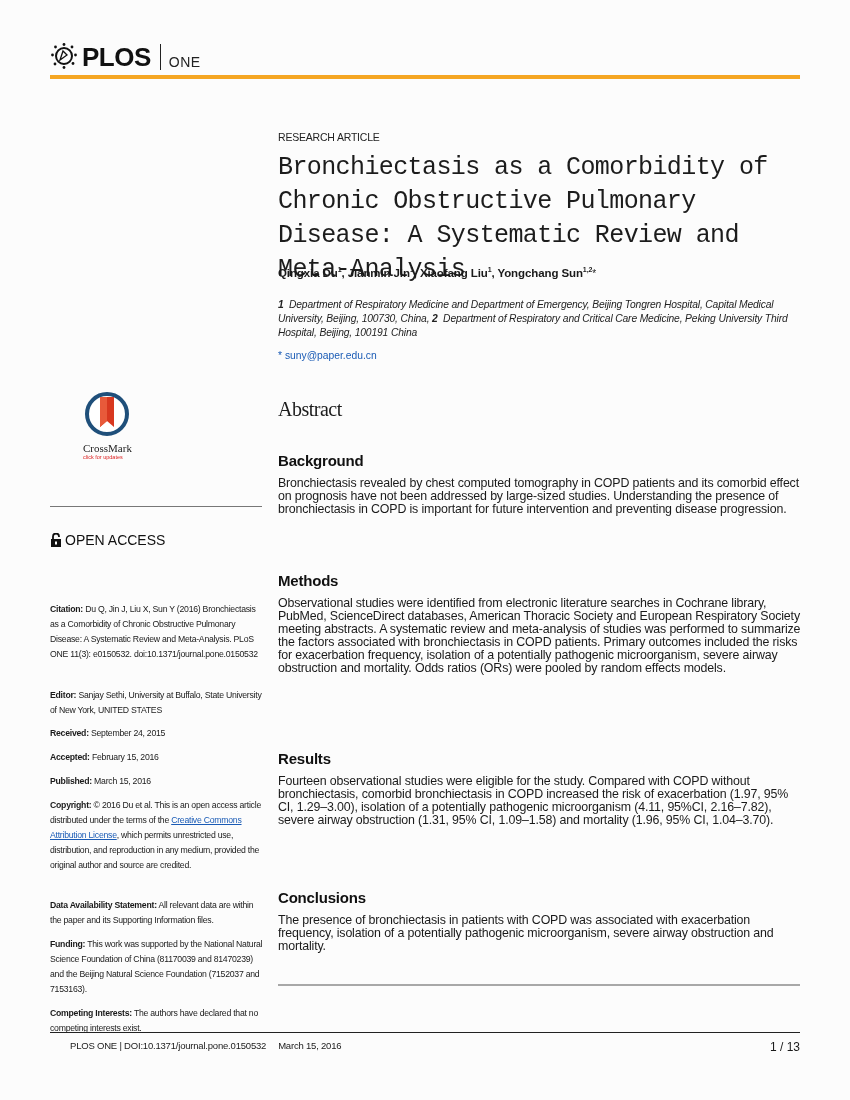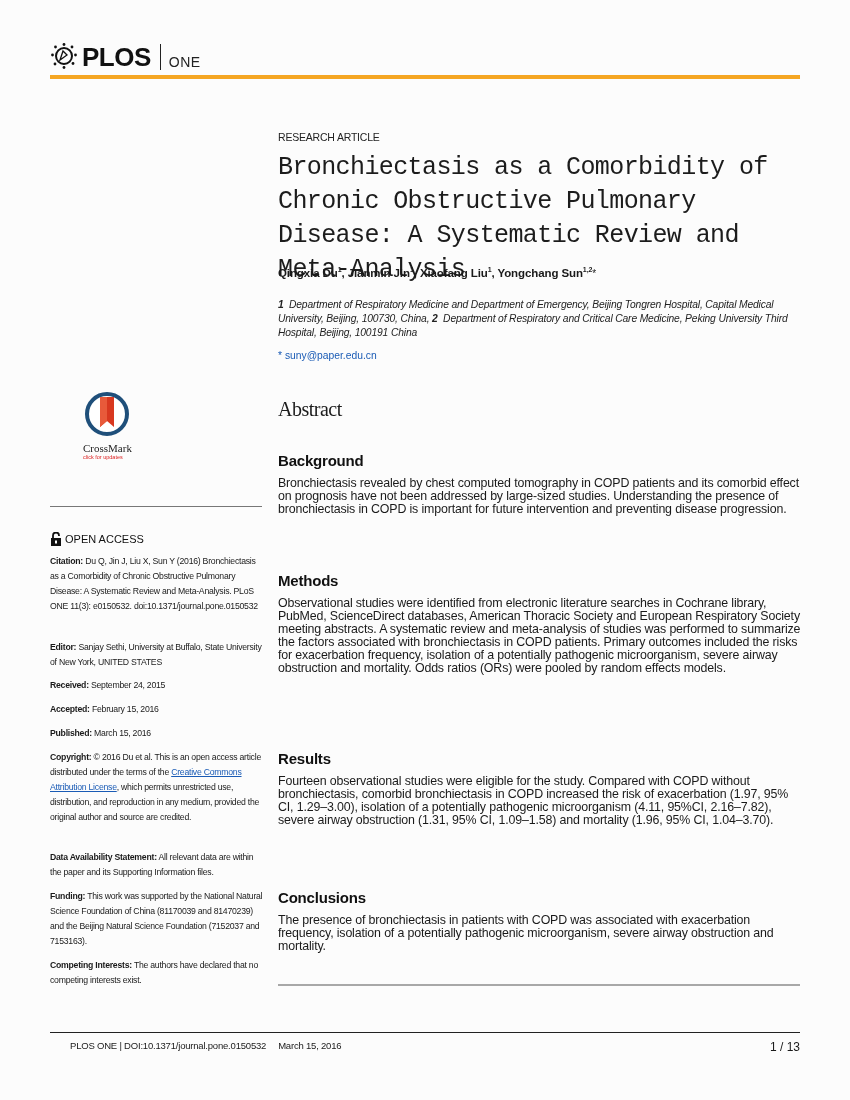--- a/index.html
+++ b/index.html
@@ -27,23 +27,23 @@
   #abstract-h { left:278px; top:398px; font-size:20px; font-family:Liberation Serif, serif; color:#1c1c1c; letter-spacing:-0.5px; }
   .sec-h { position:absolute; left:278px; font-size:15px; font-weight:bold; color:#111; letter-spacing:-0.2px; }
   .sec-p { position:absolute; left:278px; width:525px; font-size:12.4px; line-height:13px; color:#1a1a1a; letter-spacing:-0.15px; }
   #bottom-rule { left:278px; top:984px; width:522px; height:1.5px; background:#a8a8a8; }
 
   
   #crossmark { left:50px; top:391px; width:56px; text-align:left;margin-left:33px; }
   #crossmark .cm-title { font-family:"Liberation Serif", serif; font-size:11px; color:#222; margin-top:1px; line-height:12px; }
   #crossmark .cm-sub { font-size:5.5px; color:#d22; line-height:7px; }
   #side-rule { left:50px; top:506px; width:212px; height:1px; background:#777; }
-  #open-access { left:50px; top:532px; font-size:11px; color:#111; display:flex; align-items:center; }
+  #open-access { left:50px; top:532px; font-size:14px; color:#111; display:flex; align-items:center; }
   #open-access svg { margin-right:3px; }
-  .side { position:absolute; left:50px; width:215px; font-size:8.7px; line-height:15.1px; color:#1a1a1a; letter-spacing:-0.25px; }
+  .side { position:absolute; left:50px; width:215px; font-size:8.7px; line-height:15.1px; color:#1a1a1a; letter-spacing:-0.25px;margin-top:48px; }
   .side b { font-weight:bold; }
   .side a { color:#1a5bb5; text-decoration:underline; }
 
   
   #foot-rule { left:50px; top:1032px; width:750px; height:1px; background:#222; }
   #footer-left { left:50px; top:1040px; font-size:9.5px; color:#1a1a1a; letter-spacing:-0.2px;margin-left:20px; }
   #footer-left .date { margin-left:12px; }
   #footer-right { right:50px; top:1040px; font-size:12px; color:#1a1a1a; }
 </style>
 </head>

